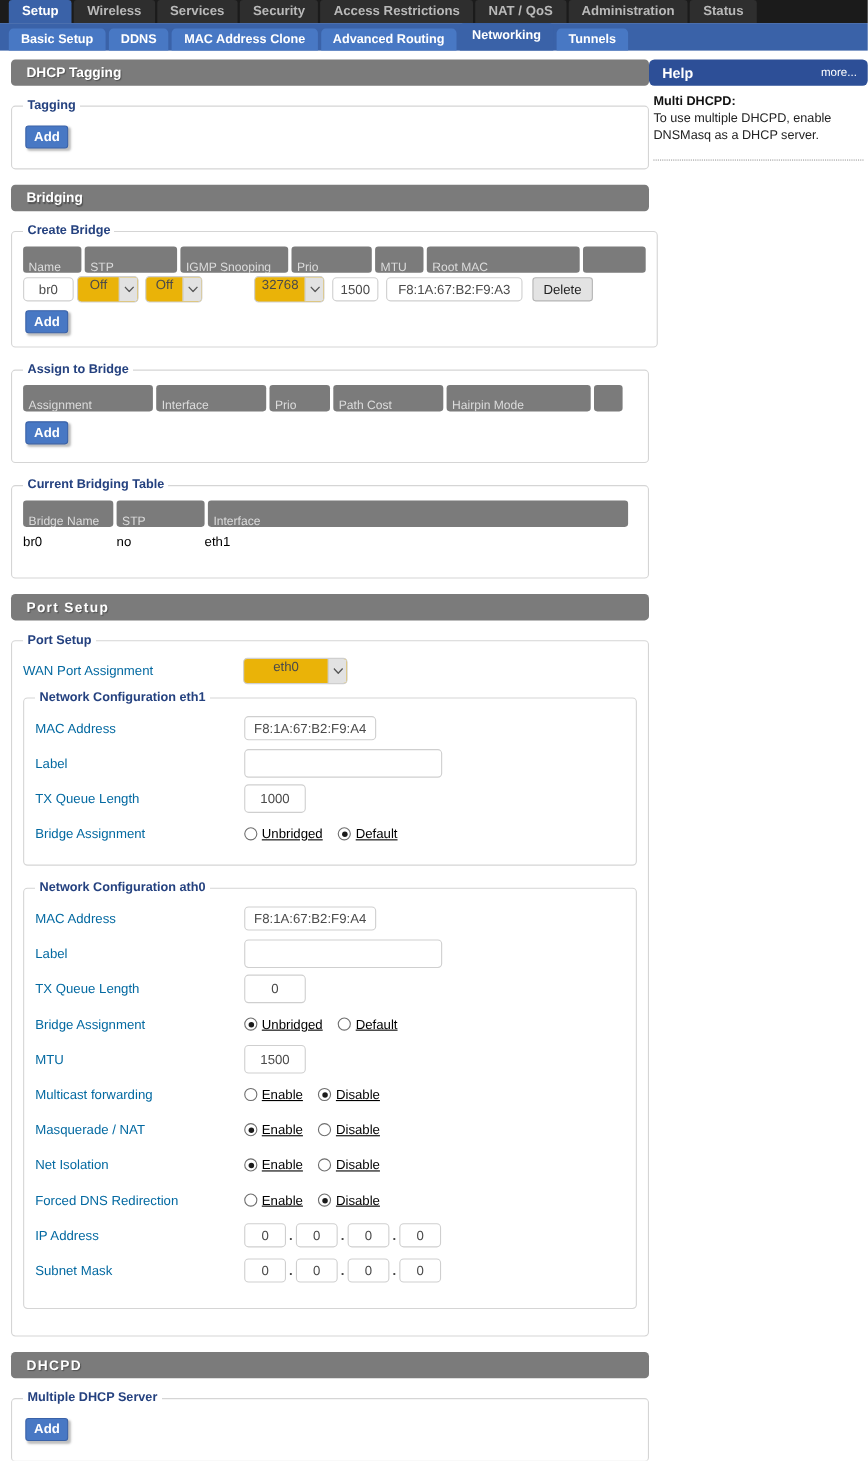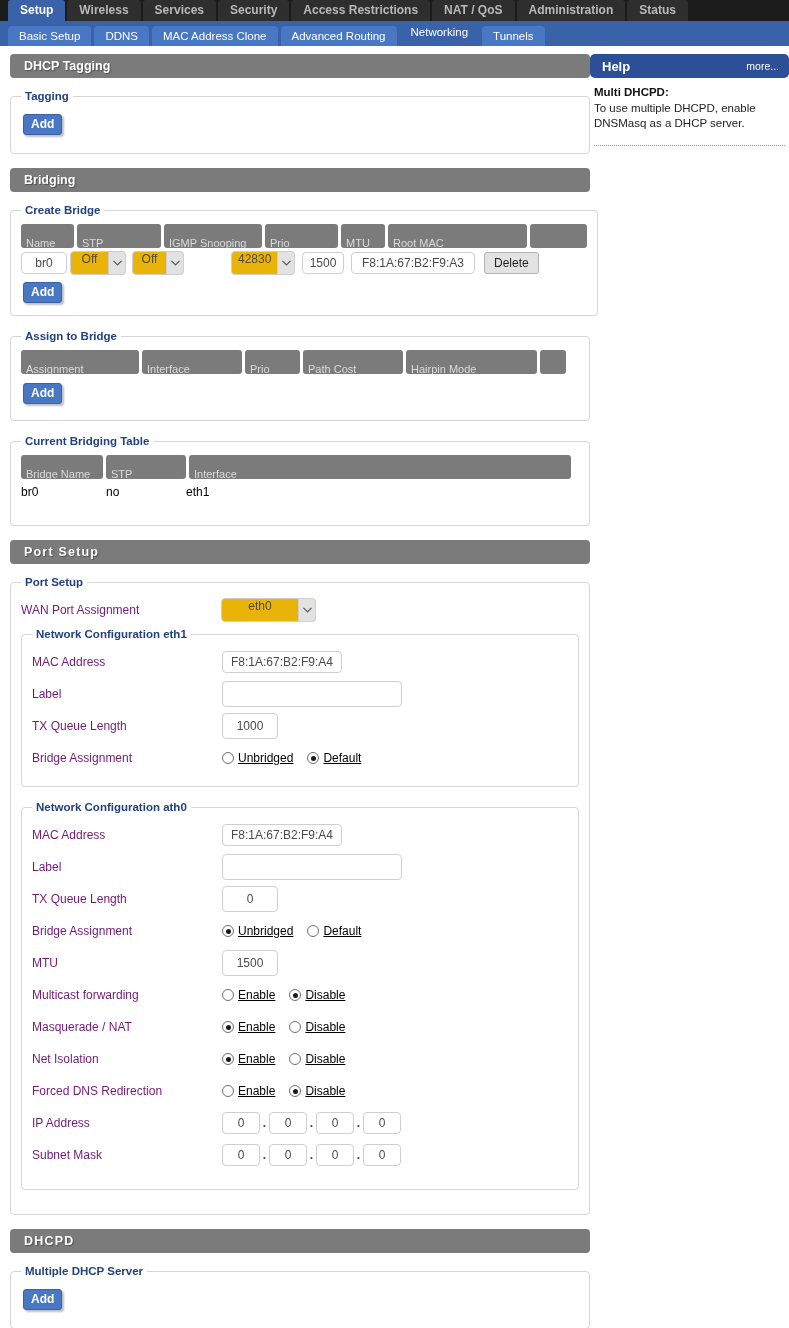--- a/index.html
+++ b/index.html
@@ -45,21 +45,21 @@
     display: flex;
     align-items: flex-end;
     padding-left: 8px;
   }
   .subtab {
     height: 20px;
     line-height: 20px;
     padding: 0 11px;
     color: #ffffff;
     font-size: 11.5px;
-    font-weight: normal;
+    font-weight: bold;
     background: #4878c4;
     margin-right: 3px;
     border-top-left-radius: 4px;
     border-top-right-radius: 4px;
     white-space: nowrap;
     cursor: pointer;
   }
   .subtab.active {
     background: #3a62a8;
     height: 25px;
@@ -176,21 +176,21 @@
     font-size: 12px;
     border: 1px solid #b4b4b4;
     border-radius: 3px;
     padding: 3px 9px;
     cursor: pointer;
     line-height: 14px;
   }
 
   
   .frow { display: flex; align-items: center; min-height: 28px; margin-bottom: 4px; }
-  .flabel { width: 200px; font-size: 12px; color: #701a75; }
+  .flabel { width: 200px; font-size: 12px; color: #0369a1; }
   .fctl { display: flex; align-items: center; }
 
   .radio-group { display: flex; align-items: center; gap: 14px; }
   .radio-opt { display: flex; align-items: center; gap: 4px; font-size: 12px; cursor: pointer; text-decoration: underline; }
   .radio {
     width: 12px; height: 12px;
     border: 1px solid #6e6e6e;
     border-radius: 50%;
     background: #fff;
     display: inline-block;
@@ -323,21 +323,21 @@
           </span>
           <span class="selwrap" style="width:52px;margin-left:3px">
             <span class="selval">Off</span>
             <span class="arrow">
               <svg width="9" height="6" viewBox="0 0 9 6">
                   <path d="M0.5 0.8 L4.5 5 L8.5 0.8" fill="none" stroke="#555" stroke-width="1.2"></path>
                 </svg>
             </span>
           </span>
           <span class="selwrap" style="width:64px;margin-left:44px">
-            <span class="selval">42830</span>
+            <span class="selval">32768</span>
             <span class="arrow">
               <svg width="9" height="6" viewBox="0 0 9 6">
                   <path d="M0.5 0.8 L4.5 5 L8.5 0.8" fill="none" stroke="#555" stroke-width="1.2"></path>
                 </svg>
             </span>
           </span>
           <input type="text" style="width: 42px; margin-left: 4px;" value="1500">
           <input type="text" style="width: 124px; margin-left: 4px;" value="F8:1A:67:B2:F9:A3">
           <span class="btn-delete" style="margin-left:6px">Delete</span>
         </div>

